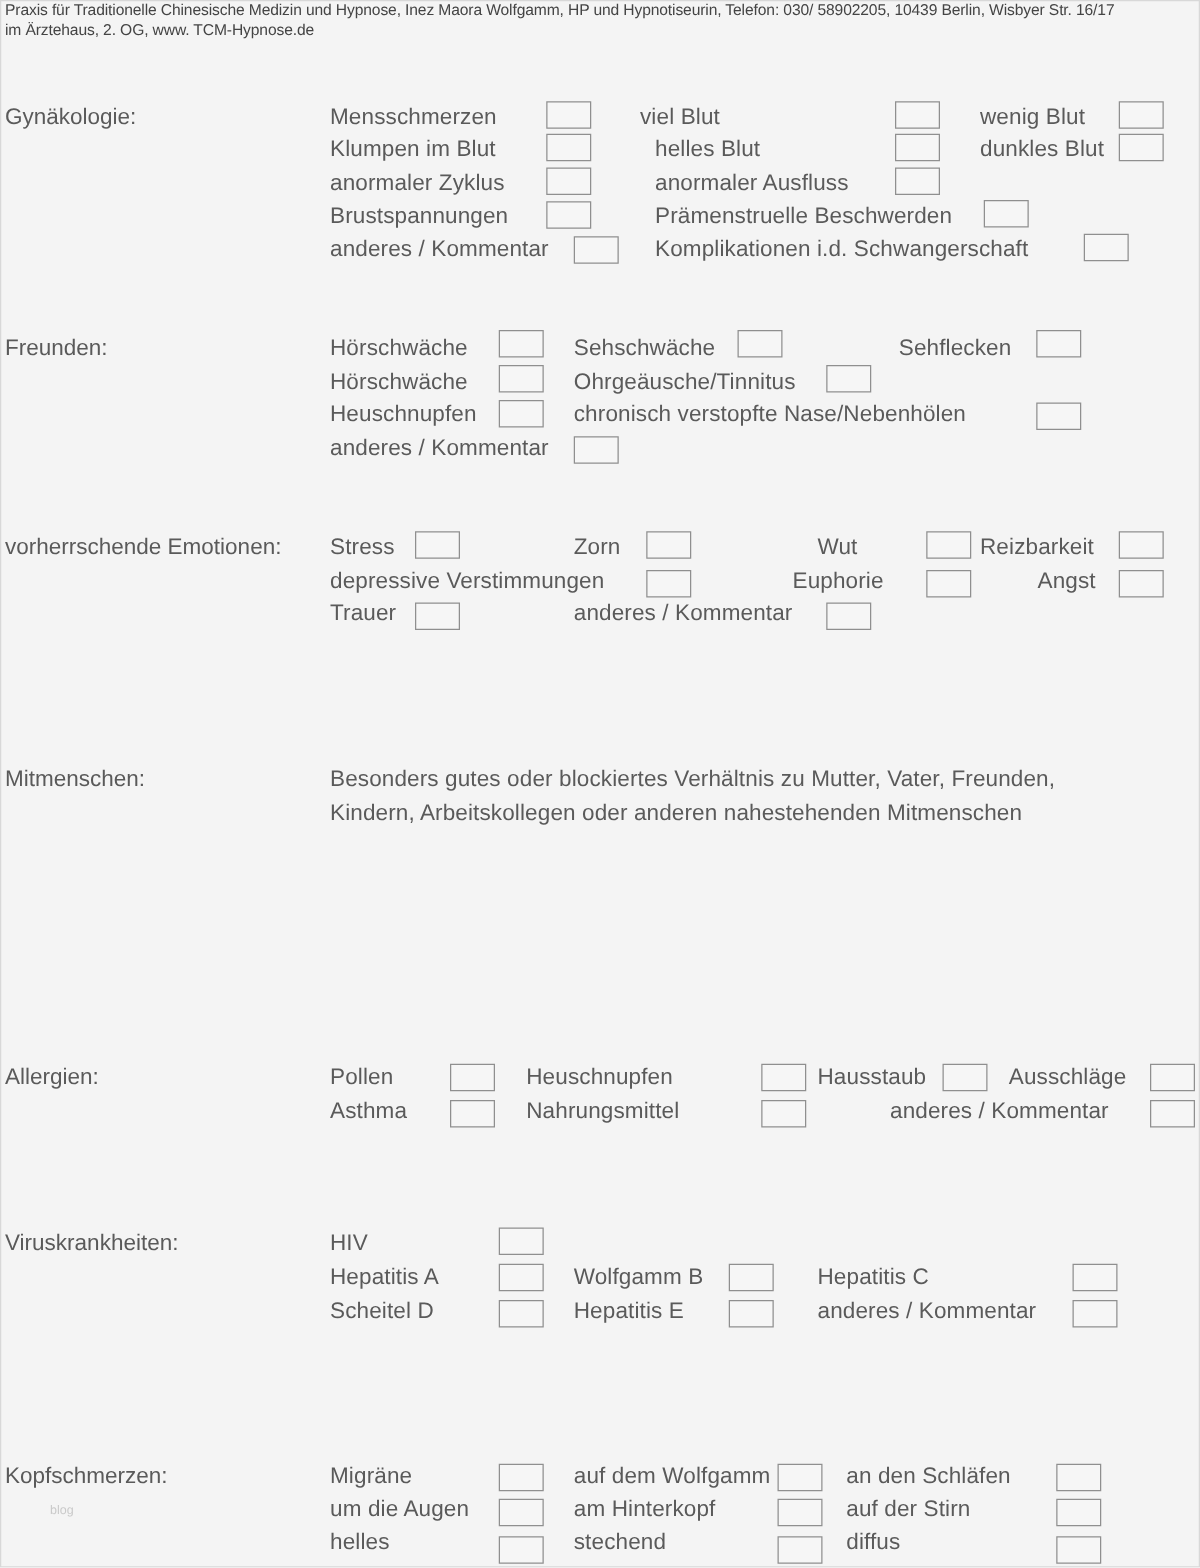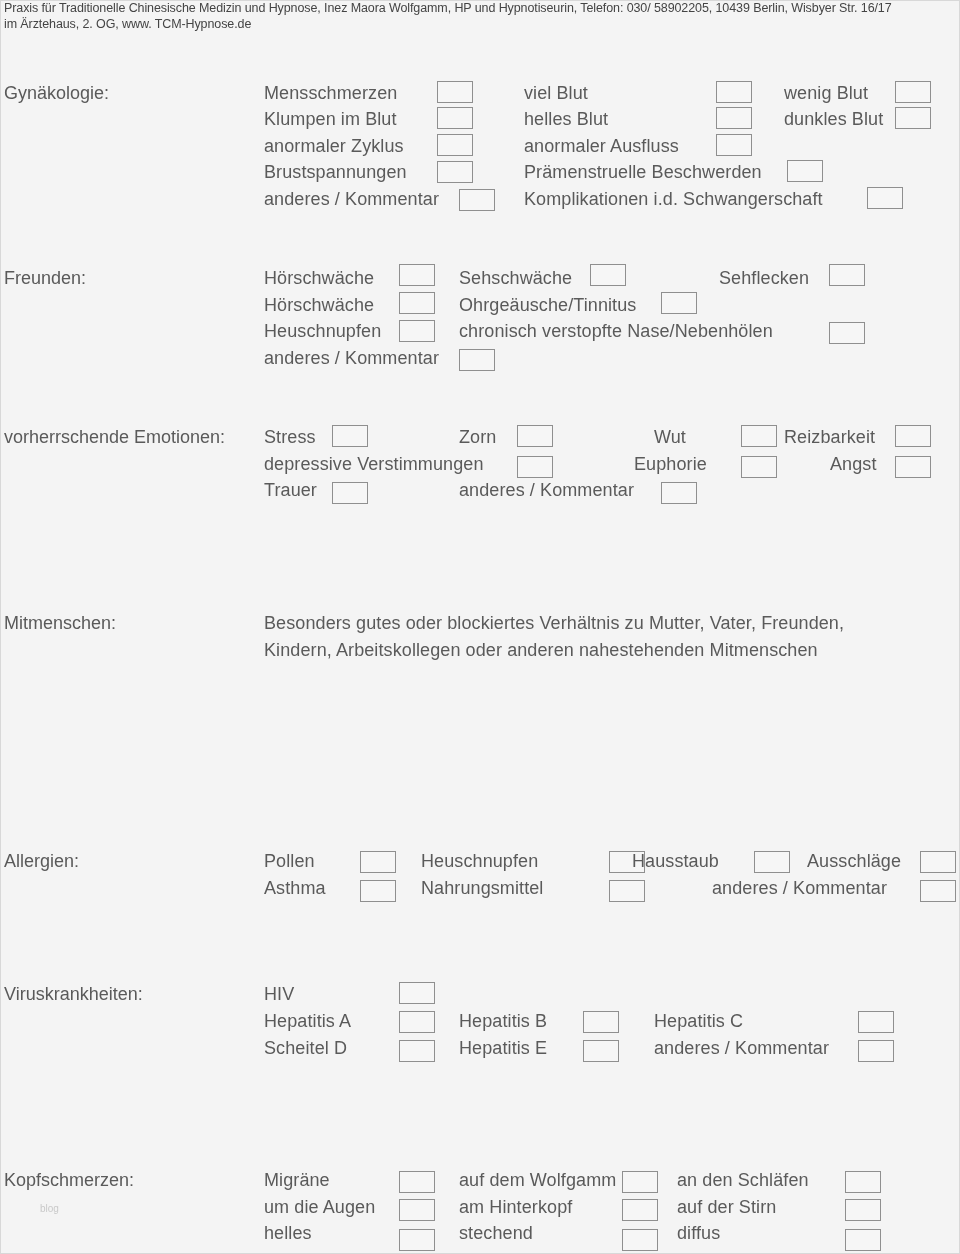--- a/index.html
+++ b/index.html
@@ -19,21 +19,21 @@
 
 <div class="frame"></div>
 
 <div class="hdr" style="top:1px">Praxis für Traditionelle Chinesische Medizin und Hypnose, Inez Maora Wolfgamm, HP und Hypnotiseurin, Telefon: 030/ 58902205, 10439 Berlin, Wisbyer Str. 16/17</div>
 <div class="hdr" style="top:17px">im Ärztehaus, 2. OG, www. TCM-Hypnose.de</div>
 
 <div>
   <div class="sec" style="top:83px">Gynäkologie:</div>
   <div class="lbl" style="left:264px;top:83px">Mensschmerzen</div>
   <div class="cb" style="left:437px;top:81px"></div>
-  <div class="lbl" style="left:524px;top:83px">viel Blut</div>
+  <div class="lbl" style="left:512px;top:83px">viel Blut</div>
   <div class="cb" style="left:716px;top:81px"></div>
   <div class="lbl" style="left:784px;top:83px">wenig Blut</div>
   <div class="cb" style="left:895px;top:81px"></div>
 
   <div class="lbl" style="left:264px;top:109px">Klumpen im Blut</div>
   <div class="cb" style="left:437px;top:107px"></div>
   <div class="lbl" style="left:524px;top:109px">helles Blut</div>
   <div class="cb" style="left:716px;top:107px"></div>
   <div class="lbl" style="left:784px;top:109px">dunkles Blut</div>
   <div class="cb" style="left:895px;top:107px"></div>
@@ -106,41 +106,41 @@
   <div class="lbl" style="left:264px;top:613px">Besonders gutes oder blockiertes Verhältnis zu Mutter, Vater, Freunden,</div>
   <div class="lbl" style="left:264px;top:640px">Kindern, Arbeitskollegen oder anderen nahestehenden Mitmenschen</div>
 </div>
 
 <div>
   <div class="sec" style="top:851px">Allergien:</div>
   <div class="lbl" style="left:264px;top:851px">Pollen</div>
   <div class="cb" style="left:360px;top:851px"></div>
   <div class="lbl" style="left:421px;top:851px">Heuschnupfen</div>
   <div class="cb" style="left:609px;top:851px"></div>
-  <div class="lbl" style="left:632px;top:851px">Hausstaub</div>
+  <div class="lbl" style="left:654px;top:851px">Hausstaub</div>
   <div class="cb" style="left:754px;top:851px"></div>
   <div class="lbl" style="left:807px;top:851px">Ausschläge</div>
   <div class="cb" style="left:920px;top:851px"></div>
 
   <div class="lbl" style="left:264px;top:878px">Asthma</div>
   <div class="cb" style="left:360px;top:880px"></div>
   <div class="lbl" style="left:421px;top:878px">Nahrungsmittel</div>
   <div class="cb" style="left:609px;top:880px"></div>
   <div class="lbl" style="left:712px;top:878px">anderes / Kommentar</div>
   <div class="cb" style="left:920px;top:880px"></div>
 </div>
 
 <div>
   <div class="sec" style="top:984px">Viruskrankheiten:</div>
   <div class="lbl" style="left:264px;top:984px">HIV</div>
   <div class="cb" style="left:399px;top:982px"></div>
 
   <div class="lbl" style="left:264px;top:1011px">Hepatitis A</div>
   <div class="cb" style="left:399px;top:1011px"></div>
-  <div class="lbl" style="left:459px;top:1011px">Hepatitis B</div>
+  <div class="lbl" style="left:459px;top:1011px">Wolfgamm B</div>
   <div class="cb" style="left:583px;top:1011px"></div>
   <div class="lbl" style="left:654px;top:1011px">Hepatitis C</div>
   <div class="cb" style="left:858px;top:1011px"></div>
 
   <div class="lbl" style="left:264px;top:1038px">Scheitel D</div>
   <div class="cb" style="left:399px;top:1040px"></div>
   <div class="lbl" style="left:459px;top:1038px">Hepatitis E</div>
   <div class="cb" style="left:583px;top:1040px"></div>
   <div class="lbl" style="left:654px;top:1038px">anderes / Kommentar</div>
   <div class="cb" style="left:858px;top:1040px"></div>

